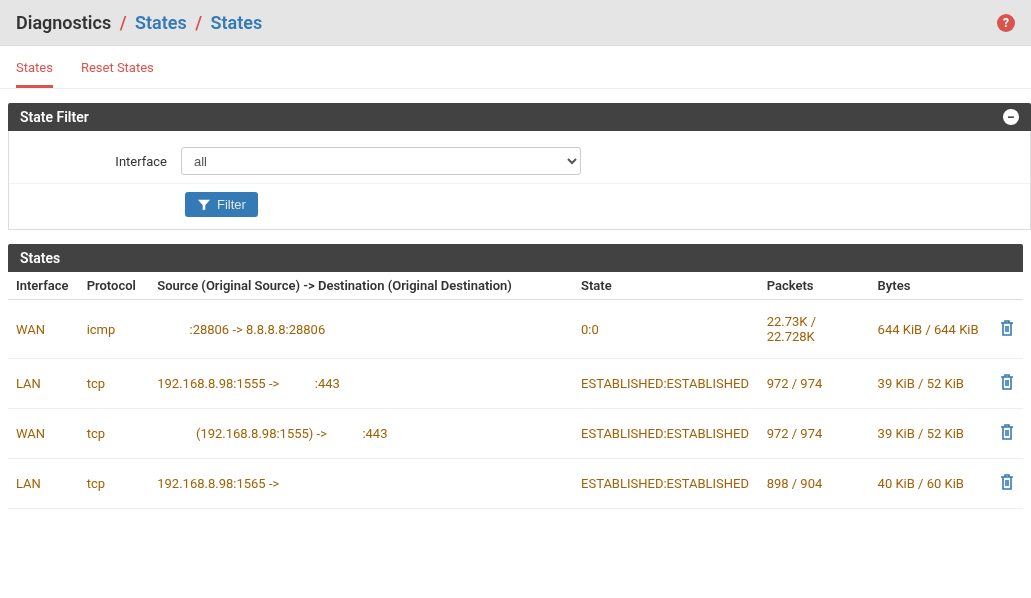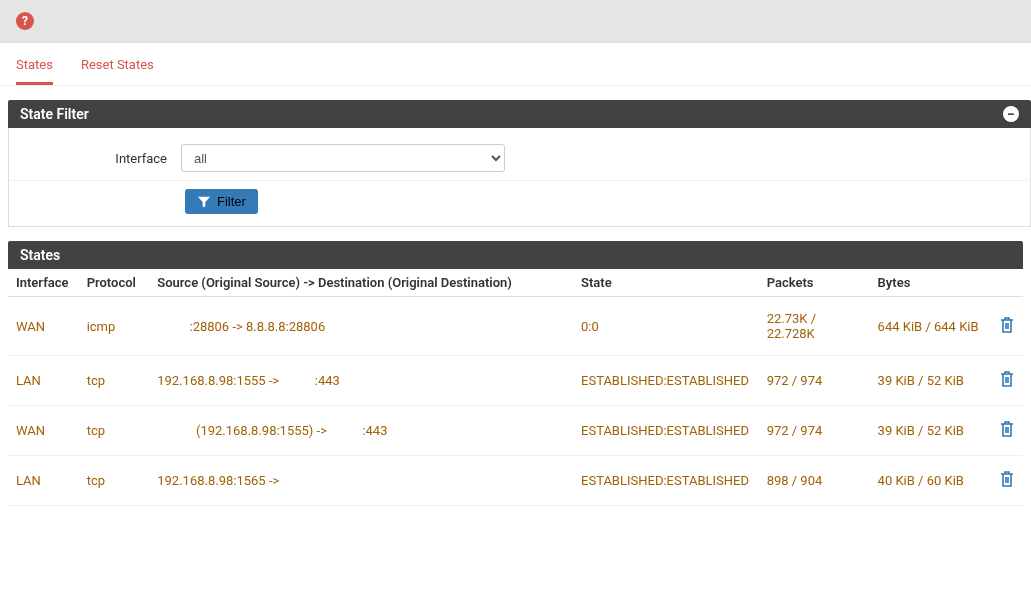--- a/index.html
+++ b/index.html
@@ -98,37 +98,37 @@
     color: #333;
   }
   .form-label.bold { font-weight: 700; }
   .form-control {
     font-size: 13px;
     padding: 5px 8px;
     border: 1px solid #ccc;
     border-radius: 3px;
     color: #555;
   }
-  select.form-control { width: 324px; height: 28px; background: #fff; }
+  select.form-control { width: 400px; height: 28px; background: #fff; }
   input.form-control { width: 400px; }
   input.form-control::placeholder { color: #aaa; }
   .highlight-box {
     border: 3px solid #e60000;
     padding: 4px 8px;
     display: flex;
     align-items: center;
     margin: 4px 10px 4px 115px;
     width: 476px;
   }
   .highlight-box .form-label { width: 50px; padding-right: 10px; text-align: left; font-weight:700; font-size:12px; }
   .highlight-box input.form-control { flex: 1; width: auto; }
   .btn-row { padding: 8px 12px 4px 176px; }
   .btn {
     background: #337ab7;
-    color: #000000;
+    color: #e5e5e5;
     border: none;
     border-radius: 3px;
     padding: 5px 12px;
     font-size: 13px;
     display: inline-flex;
     align-items: center;
     gap: 6px;
     cursor: pointer;
   }
   .funnel-icon {
@@ -165,20 +165,27 @@
   .col-route { width: 420px; margin-top: 32px; }
   .col-state { width: 180px; }
   .col-packets { width: 110px; }
   .col-bytes { width: 120px; }
   .col-del { width: 30px; text-align: right; }
 </style>
 </head>
 <body>
 
 <div class="page-header">
+  <div class="breadcrumb">
+    <span>Diagnostics</span>
+    <span class="sep">/</span>
+    <a href="#">States</a>
+    <span class="sep">/</span>
+    <a href="#">States</a>
+  </div>
   <span class="help-icon">?</span>
 </div>
 
 <div class="tabs">
   <div class="tab active">States</div>
   <div class="tab">Reset States</div>
 </div>
 
 <div class="panel">
   <div class="panel-heading">

